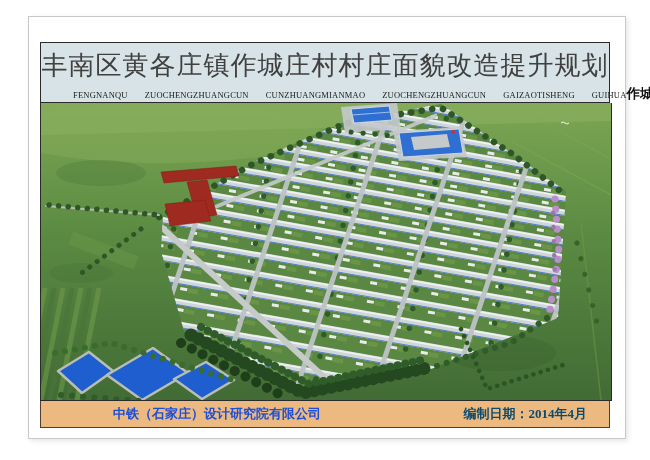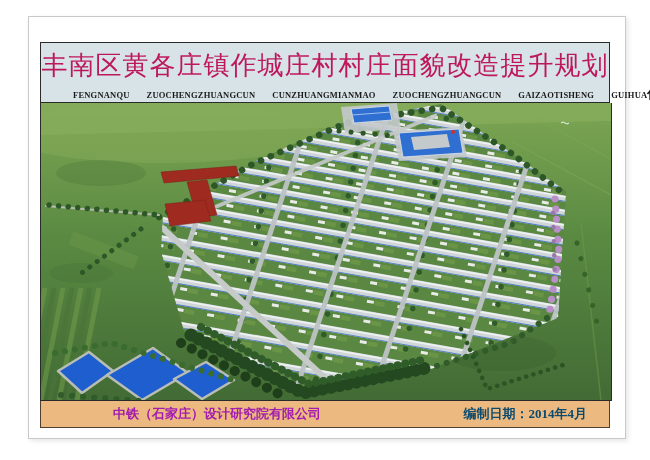--- a/index.html
+++ b/index.html
@@ -11,44 +11,44 @@
     position:absolute;left:28px;top:16px;width:596px;height:421px;
     background:#ffffff;border:1px solid #c9c9c9;
     box-shadow:2px 2px 5px rgba(0,0,0,0.10);
   }
   .header-box{
     position:absolute;left:11px;top:25px;width:568px;height:59px;
     background:#d7e3e6;border:1px solid #2a2a2a;
   }
   .title{
     margin-top:5px;text-align:center;font-size:26px;letter-spacing:1px;
-    color:#be185d;white-space:nowrap;font-weight:400;
+    color:#404040;white-space:nowrap;font-weight:400;
   }
   .subrow{
     display:flex;align-items:baseline;padding:2px 16px 0 32px;white-space:nowrap;
   }
   .pinyin{display:flex;gap:17px;}
-  .pinyin span{font-size:8.5px;font-weight:700;letter-spacing:0.2px;color:#1a1a1a;text-align:right;}
+  .pinyin span{font-size:8.5px;font-weight:400;letter-spacing:0.2px;color:#1a1a1a;text-align:right;}
   .effect-label{
     margin-left:auto;font-family:"Liberation Sans","DejaVu Sans",sans-serif;
     font-size:13.5px;font-weight:700;color:#111;
   }
   .render{
     position:absolute;left:11px;top:86px;width:570px;height:297px;
     border:1px solid #2a2a2a;border-top:none;background:#5a8a42;
   }
   .render svg{display:block;}
   .footer-bar{
     position:absolute;left:11px;top:384px;width:568px;height:26px;
     background:#ecba80;border:1px solid #503f2e;border-top:none;
     display:flex;align-items:center;
   }
   .company{
     position:absolute;left:0;width:62%;text-align:center;
-    font-size:13px;font-weight:600;color:#a21caf;
+    font-size:13px;font-weight:600;color:#1d4ed8;
   }
   .date-label{
     position:absolute;right:22px;font-size:13px;font-weight:600;color:#0c4a6e;
   }
 </style>
 </head>
 <body>
 
 <div class="sheet">
 

